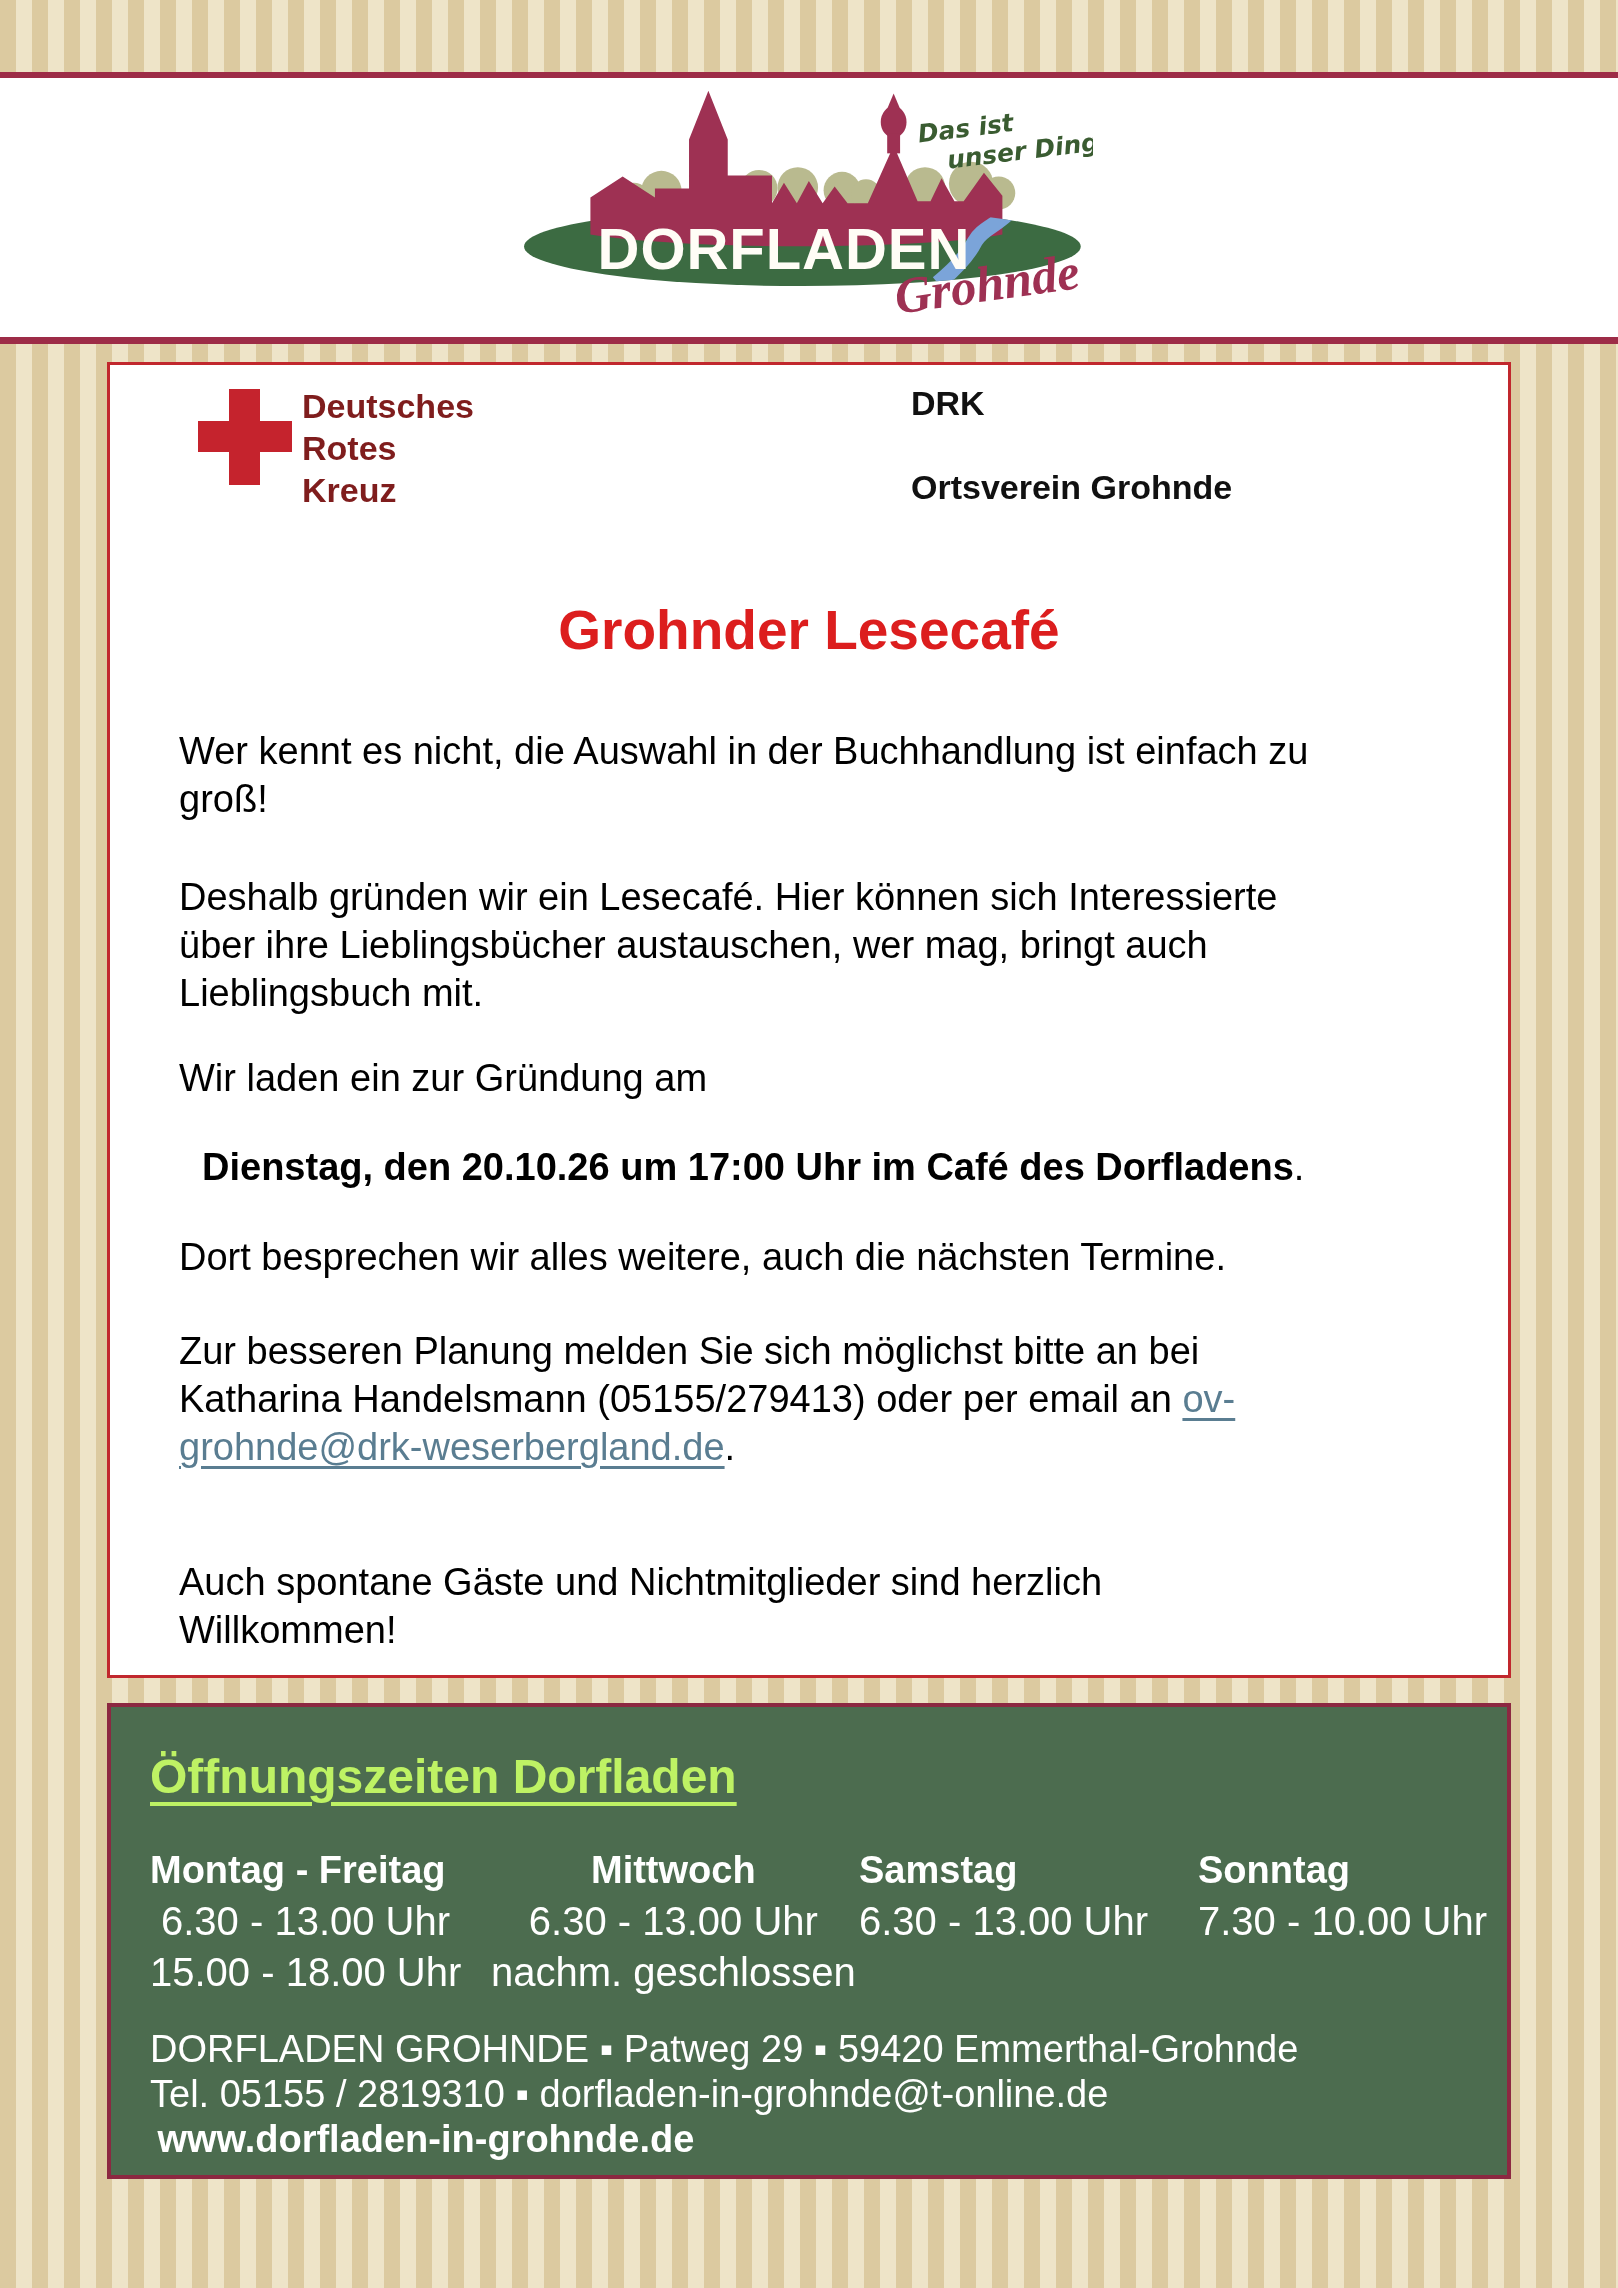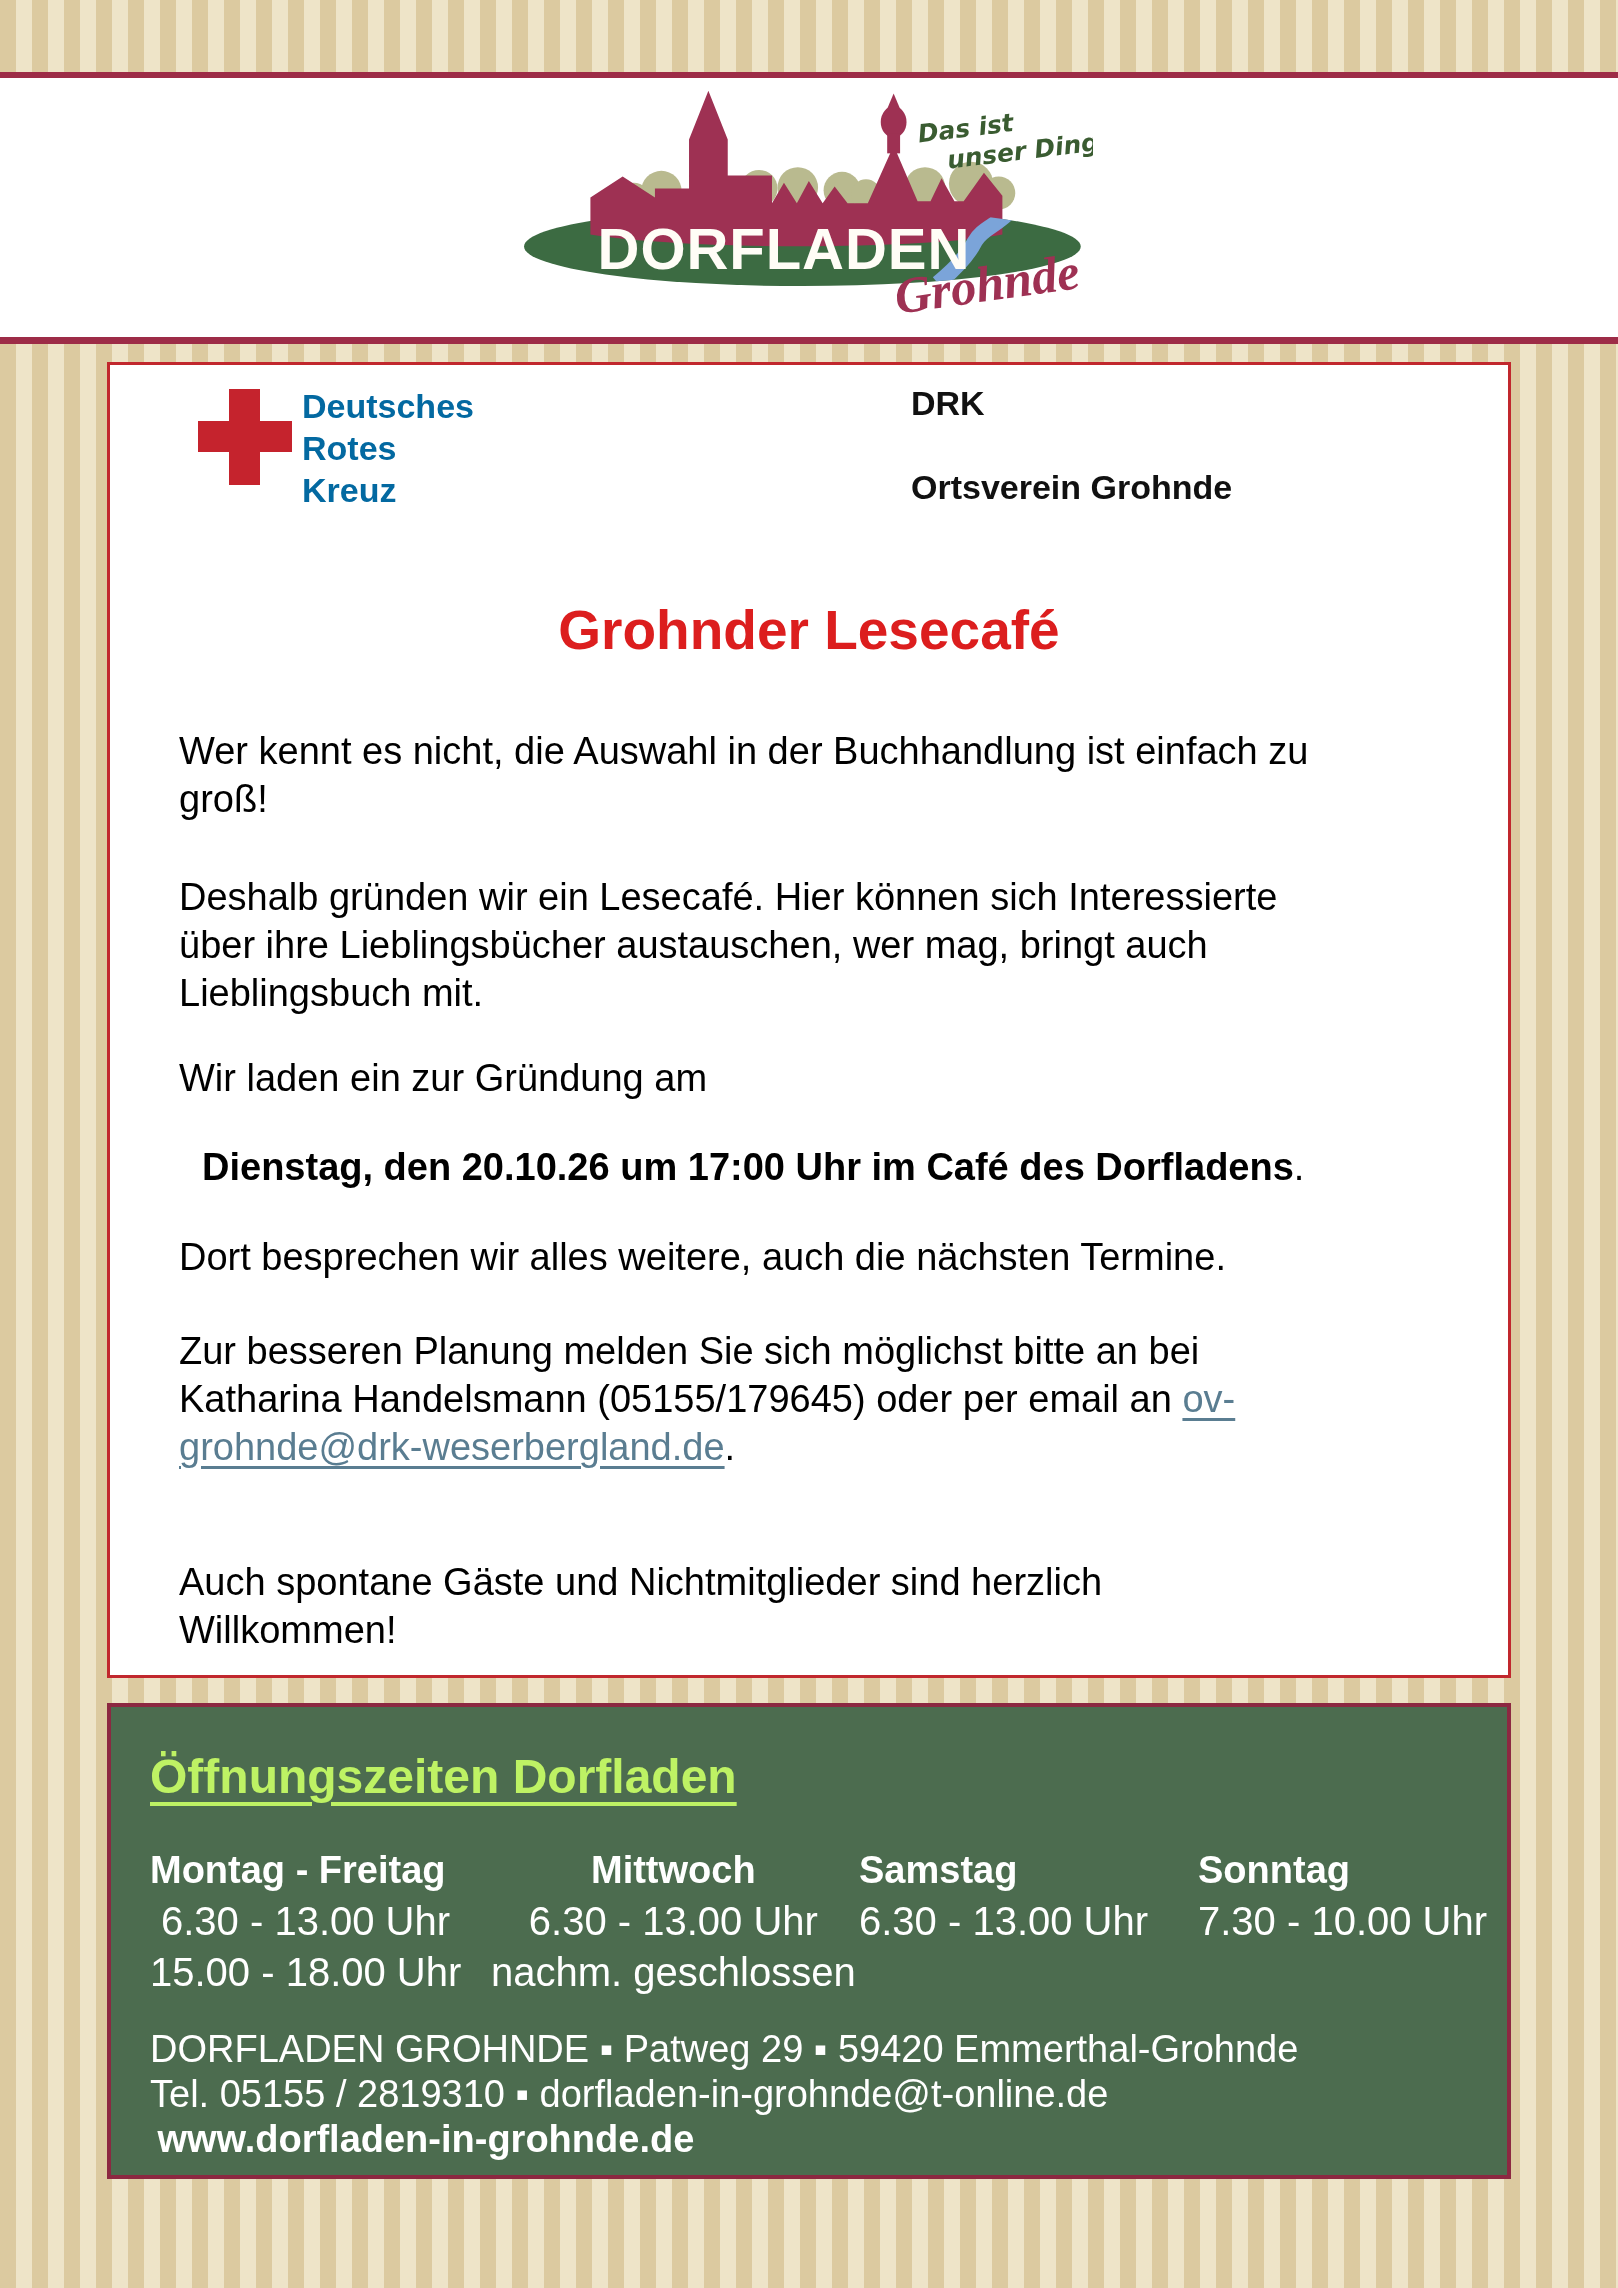--- a/index.html
+++ b/index.html
@@ -28,21 +28,21 @@
     position:absolute;left:107px;top:362px;width:1404px;height:1316px;
     box-sizing:border-box;
     background:#ffffff;
     border:3.7px solid #c1272d;
   }
   .drk-cross{position:absolute;left:88px;top:24px;width:94px;height:96px;}
   .drk-cross .bar-v{position:absolute;left:31px;top:0;width:31px;height:96px;background:#c5232d;}
   .drk-cross .bar-h{position:absolute;left:0;top:32px;width:94px;height:31px;background:#c5232d;}
   .drk-org{
     position:absolute;left:192px;top:20px;
-    font-size:34px;line-height:42px;font-weight:bold;color:#0369a1;
+    font-size:34px;line-height:42px;font-weight:bold;color:#7f1d1d;
     white-space:pre-line;
   }
   .drk-right{
     position:absolute;left:801px;top:16.6px;
     font-size:34px;line-height:42px;font-weight:bold;color:#111;
     white-space:pre-line;
   }
   .article-title{
     position:absolute;left:0;top:233px;width:100%;
     text-align:center;
@@ -165,21 +165,21 @@
 
     <p class="para p1">Wer kennt es nicht, die Auswahl in der Buchhandlung ist einfach zu
 groß!</p>
     <p class="para p2">Deshalb gründen wir ein Lesecafé. Hier können sich Interessierte
 über ihre Lieblingsbücher austauschen, wer mag, bringt auch
 Lieblingsbuch mit.</p>
     <p class="para p3">Wir laden ein zur Gründung am</p>
     <p class="para p-event"><span>Dienstag, den 20.10.26 um 17:00 Uhr im Café des Dorfladens</span><span class="period">.</span></p>
     <p class="para p5">Dort besprechen wir alles weitere, auch die nächsten Termine.</p>
     <p class="para p6"><span>Zur besseren Planung melden Sie sich möglichst bitte an bei
-Katharina Handelsmann (05155/179645) oder per email an </span><a class="email-link" href="#">ov-
+Katharina Handelsmann (05155/279413) oder per email an </span><a class="email-link" href="#">ov-
 grohnde@drk-weserbergland.de</a><span>.</span></p>
     <p class="para p7">Auch spontane Gäste und Nichtmitglieder sind herzlich
 Willkommen!</p>
   </div>
 
   <div class="green-box">
     <h2 class="hours-title">Öffnungszeiten Dorfladen</h2>
 
     <div class="hours-col col-1">
       <div class="day">Montag - Freitag</div>

